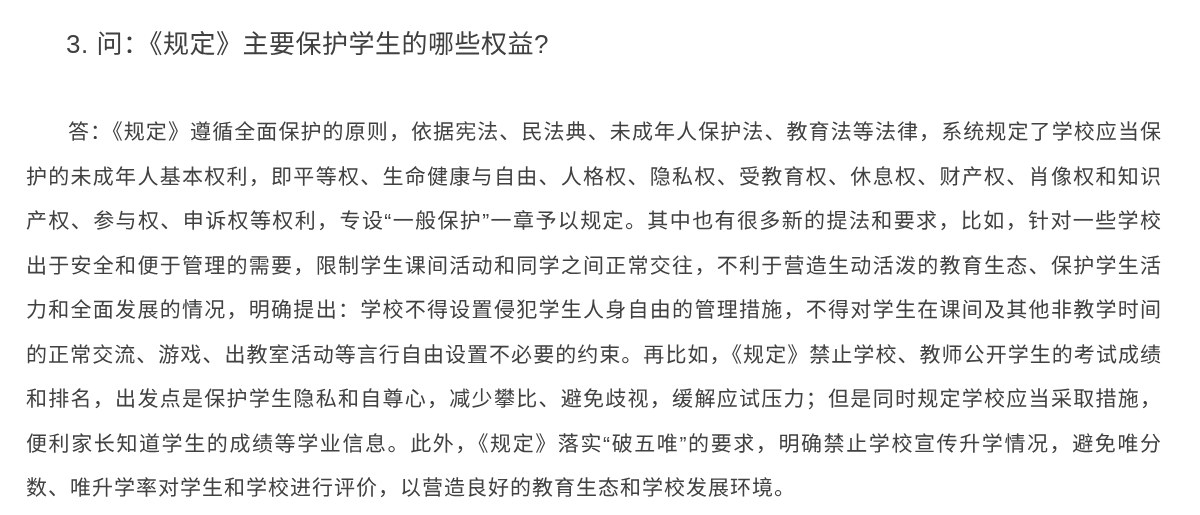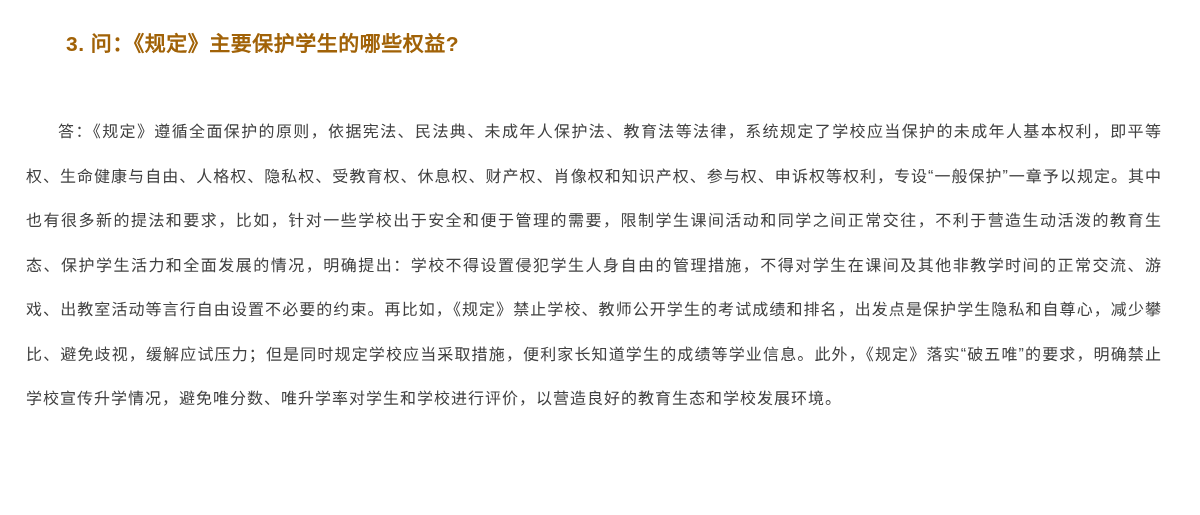--- a/index.html
+++ b/index.html
@@ -15,29 +15,29 @@
   }
   .doc-page {
     box-sizing: border-box;
     width: 1200px;
     height: 515px;
     padding: 30px 26px 0 26px;
     background: #ffffff;
   }
   .q-heading {
     margin: 0 0 0 40px;
-    font-size: 21px;
+    font-size: 26px;
     line-height: 28px;
-    font-weight: 700;
-    color: #a16207;
+    font-weight: 400;
+    color: #404040;
     letter-spacing: 0.5px;
   }
   .answer-paragraph {
     margin: 52px 12px 0 0;
-    font-size: 16px;
+    font-size: 21px;
     line-height: 44.5px;
     font-weight: 400;
     color: #414141;
     text-indent: 2em;
     text-align: justify;
     text-justify: inter-ideograph;
     letter-spacing: 1px;
     word-break: break-all;
   }
 </style>

